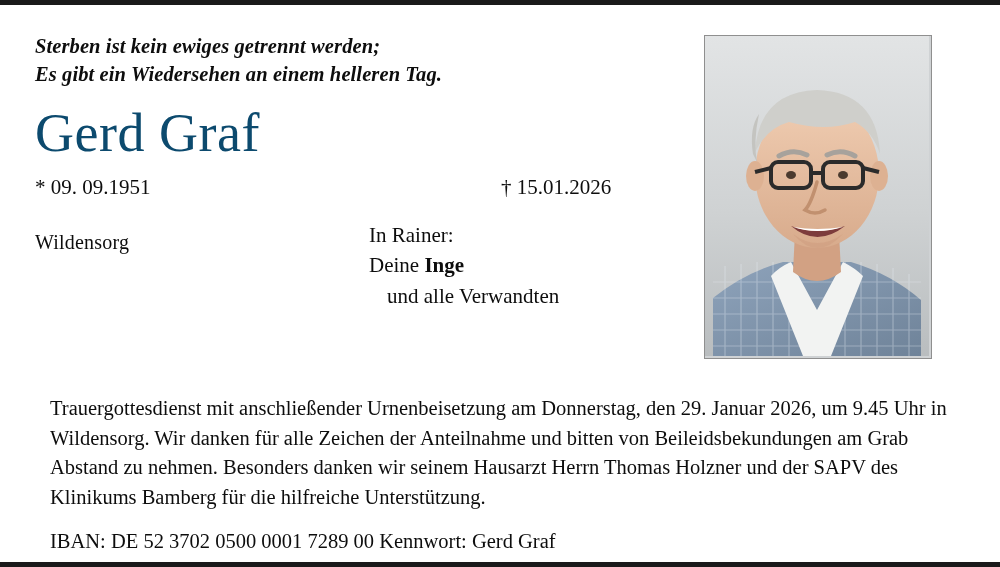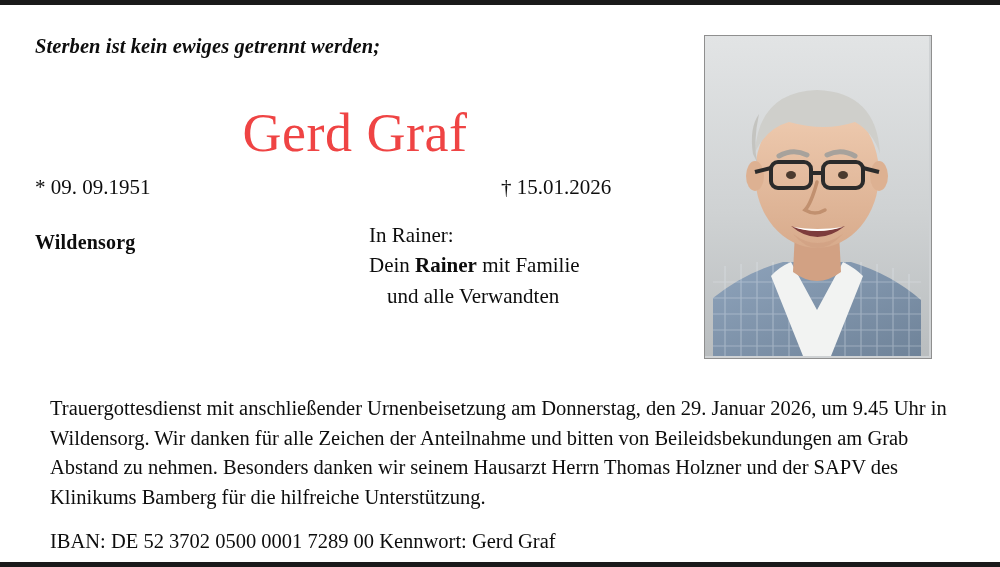--- a/index.html
+++ b/index.html
@@ -56,25 +56,25 @@
     width: 620px;
   }
   .verse div {
     white-space: nowrap;
   }
   .name {
     position: absolute;
     left: 28px;
     top: 100px;
     width: 640px;
-    text-align: center;
+    text-align: left;
     font-size: 54px;
     line-height: 1.05;
     letter-spacing: 0.5px;
-    color: #ef4444;
+    color: #0c4a6e;
   }
   .dates {
     position: absolute;
     top: 170px;
     left: 28px;
     width: 640px;
     font-size: 21px;
   }
   .date-birth {
     position: absolute;
@@ -84,21 +84,21 @@
   .date-death {
     position: absolute;
     left: 466px;
     top: 0;
   }
   .place {
     position: absolute;
     left: 28px;
     top: 226px;
     font-size: 20px;
-    font-weight: bold;
+    font-weight: normal;
     letter-spacing: 0.2px;
   }
   .family {
     position: absolute;
     left: 362px;
     top: 215px;
     font-size: 21px;
     line-height: 1.45;
   }
   .family .line {
@@ -142,35 +142,36 @@
 <body>
 
 <div id="page">
 
   <div class="border-top"></div>
 
   <div class="content">
 
     <div class="verse">
       <div>Sterben ist kein ewiges getrennt werden;</div>
+      <div>Es gibt ein Wiedersehen an einem helleren Tag.</div>
     </div>
 
     <div class="name">Gerd Graf</div>
 
     <div class="dates">
       <span class="date-birth">* 09. 09.1951</span>
       <span class="date-death">† 15.01.2026</span>
     </div>
 
     <div class="place">Wildensorg</div>
 
     <div class="family">
       <div class="line">In Rainer:</div>
       <div class="line">
-        <span>Dein </span><b>Rainer</b><span> mit Familie</span>
+        <span>Deine </span><b>Inge</b><span></span>
       </div>
       <div class="line indent">und alle Verwandten</div>
     </div>
 
     <div class="portrait">
       <svg width="224" height="320" viewBox="0 0 224 320">
         <defs>
           <linearGradient id="bg" x1="0" y1="0" x2="0" y2="1">
             <stop offset="0%" stop-color="#e2e4e5"></stop>
             <stop offset="55%" stop-color="#cfd2d3"></stop>

